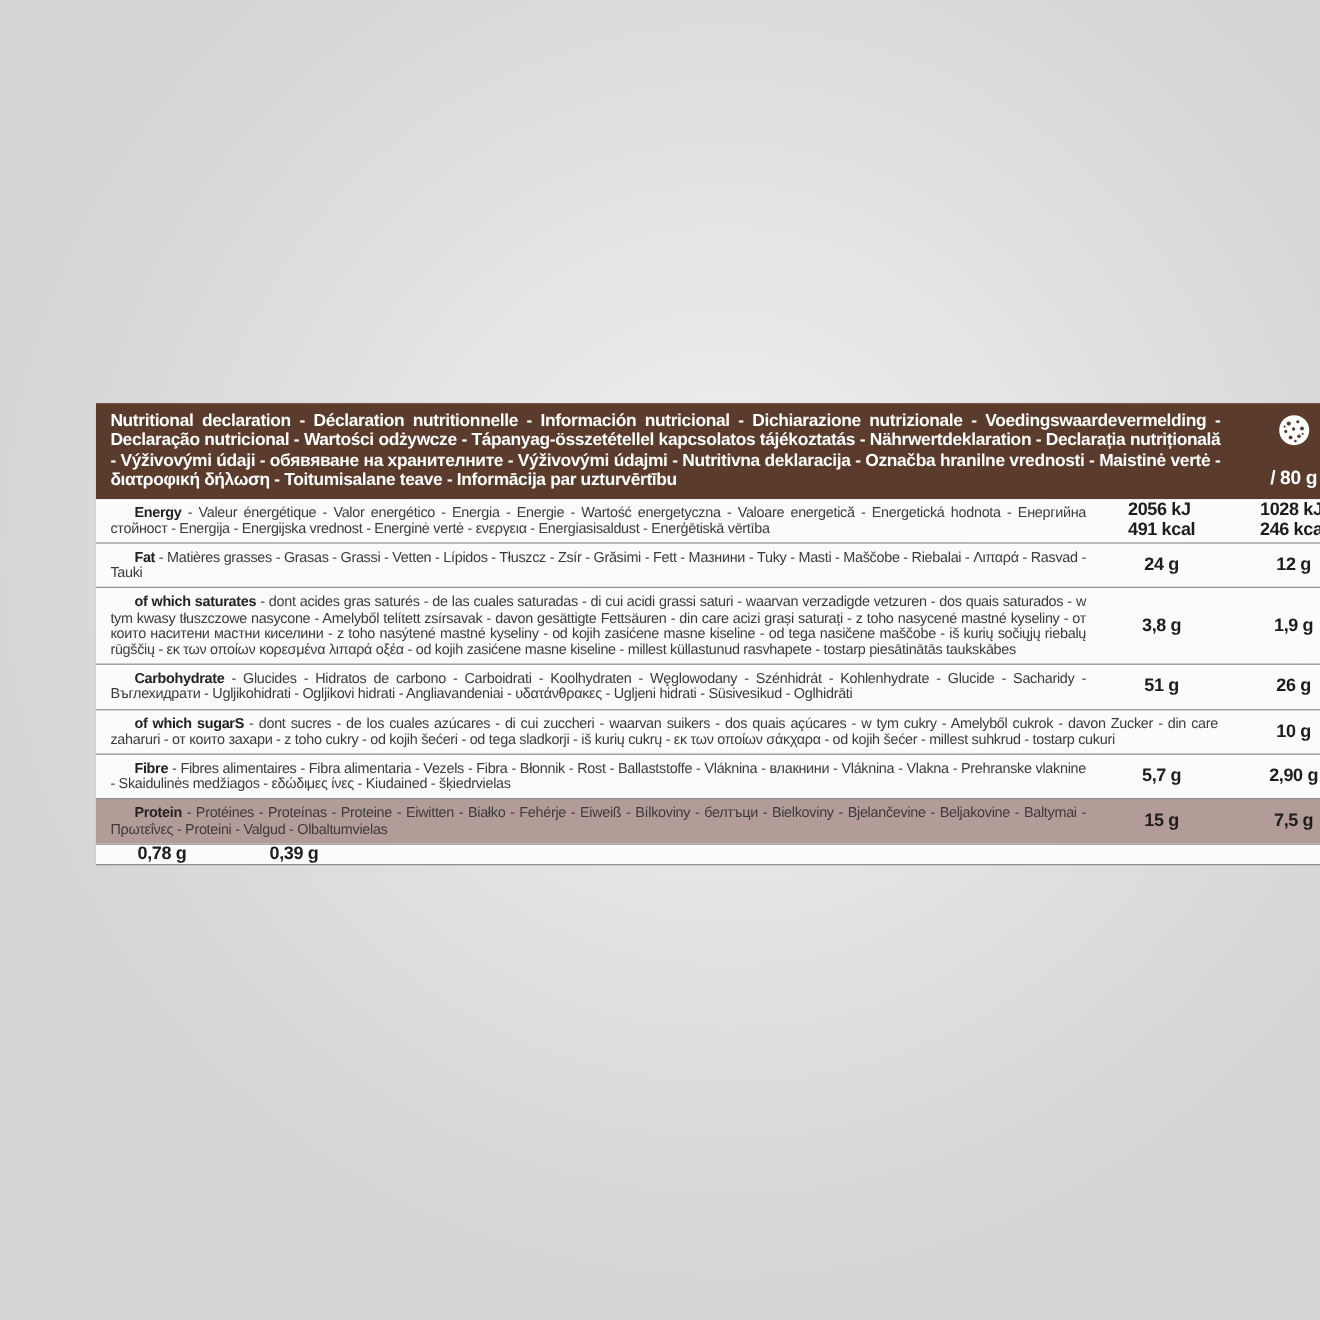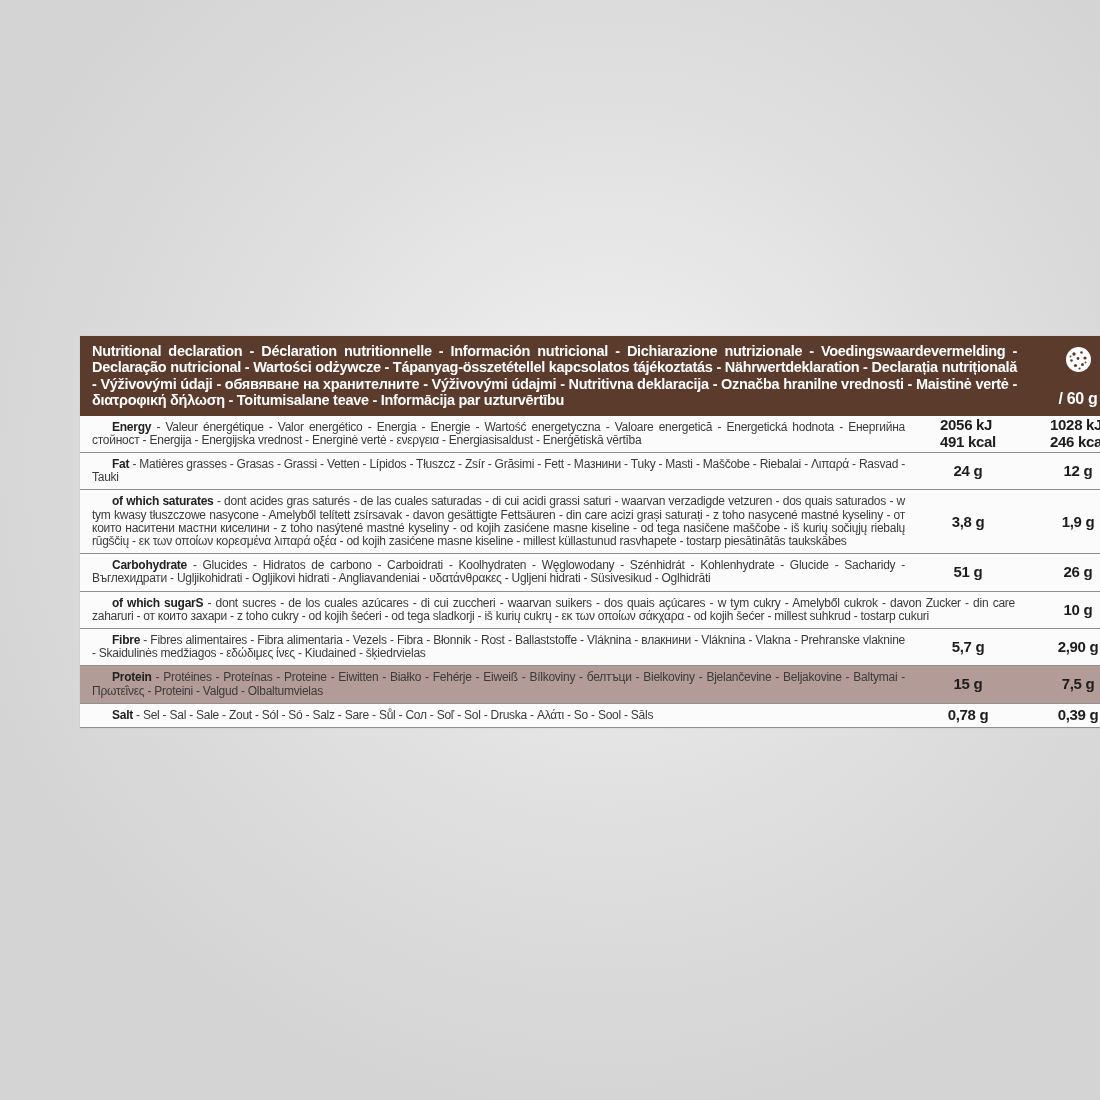--- a/index.html
+++ b/index.html
@@ -58,21 +58,21 @@
           <circle cx="20" cy="12" r="1.6" fill="#5b3b2b"></circle>
           <circle cx="13" cy="12.5" r="1.4" fill="#5b3b2b"></circle>
           <circle cx="6.5" cy="14.5" r="1.3" fill="#5b3b2b"></circle>
           <circle cx="10.5" cy="19.5" r="1.6" fill="#5b3b2b"></circle>
           <circle cx="17.5" cy="18.5" r="1.5" fill="#5b3b2b"></circle>
           <circle cx="14.5" cy="22.5" r="1.1" fill="#5b3b2b"></circle>
           <circle cx="5.5" cy="10.5" r="0.9" fill="#5b3b2b"></circle>
           <circle cx="20.5" cy="16.5" r="0.9" fill="#5b3b2b"></circle>
         </svg>
       </span>
-      <span>/ 60 g</span>
+      <span>/ 80 g</span>
     </div>
   </div>
 
   <div class="row">
     <div class="name">
       <span class="term">Energy</span>
       <span>- Valeur énergétique - Valor energético - Energia - Energie - Wartość energetyczna - Valoare energetică - Energetická hodnota - Енергийна стойност - Energija - Energijska vrednost - Energinė vertė - ενεργεια - Energiasisaldust - Enerģētiskā vērtība</span>
     </div>
     <div class="val">2056 kJ
 491 kcal</div>
@@ -127,21 +127,17 @@
   <div class="row row--highlight">
     <div class="name">
       <span class="term">Protein</span>
       <span>- Protéines - Proteínas - Proteine - Eiwitten - Białko - Fehérje - Eiweiß - Bílkoviny - белтъци - Bielkoviny - Bjelančevine - Beljakovine - Baltymai - Πρωτεΐνες - Proteini - Valgud - Olbaltumvielas</span>
     </div>
     <div class="val">15 g</div>
     <div class="val">7,5 g</div>
   </div>
 
   <div class="row">
-    <div class="name">
-      <span class="term">Salt</span>
-      <span>- Sel - Sal - Sale - Zout - Sól - Só - Salz - Sare - Sůl - Сол - Soľ - Sol - Druska - Αλάτι - So - Sool - Sāls</span>
-    </div>
     <div class="val">0,78 g</div>
     <div class="val">0,39 g</div>
   </div>
 
 </div>
 
 </body></html>

